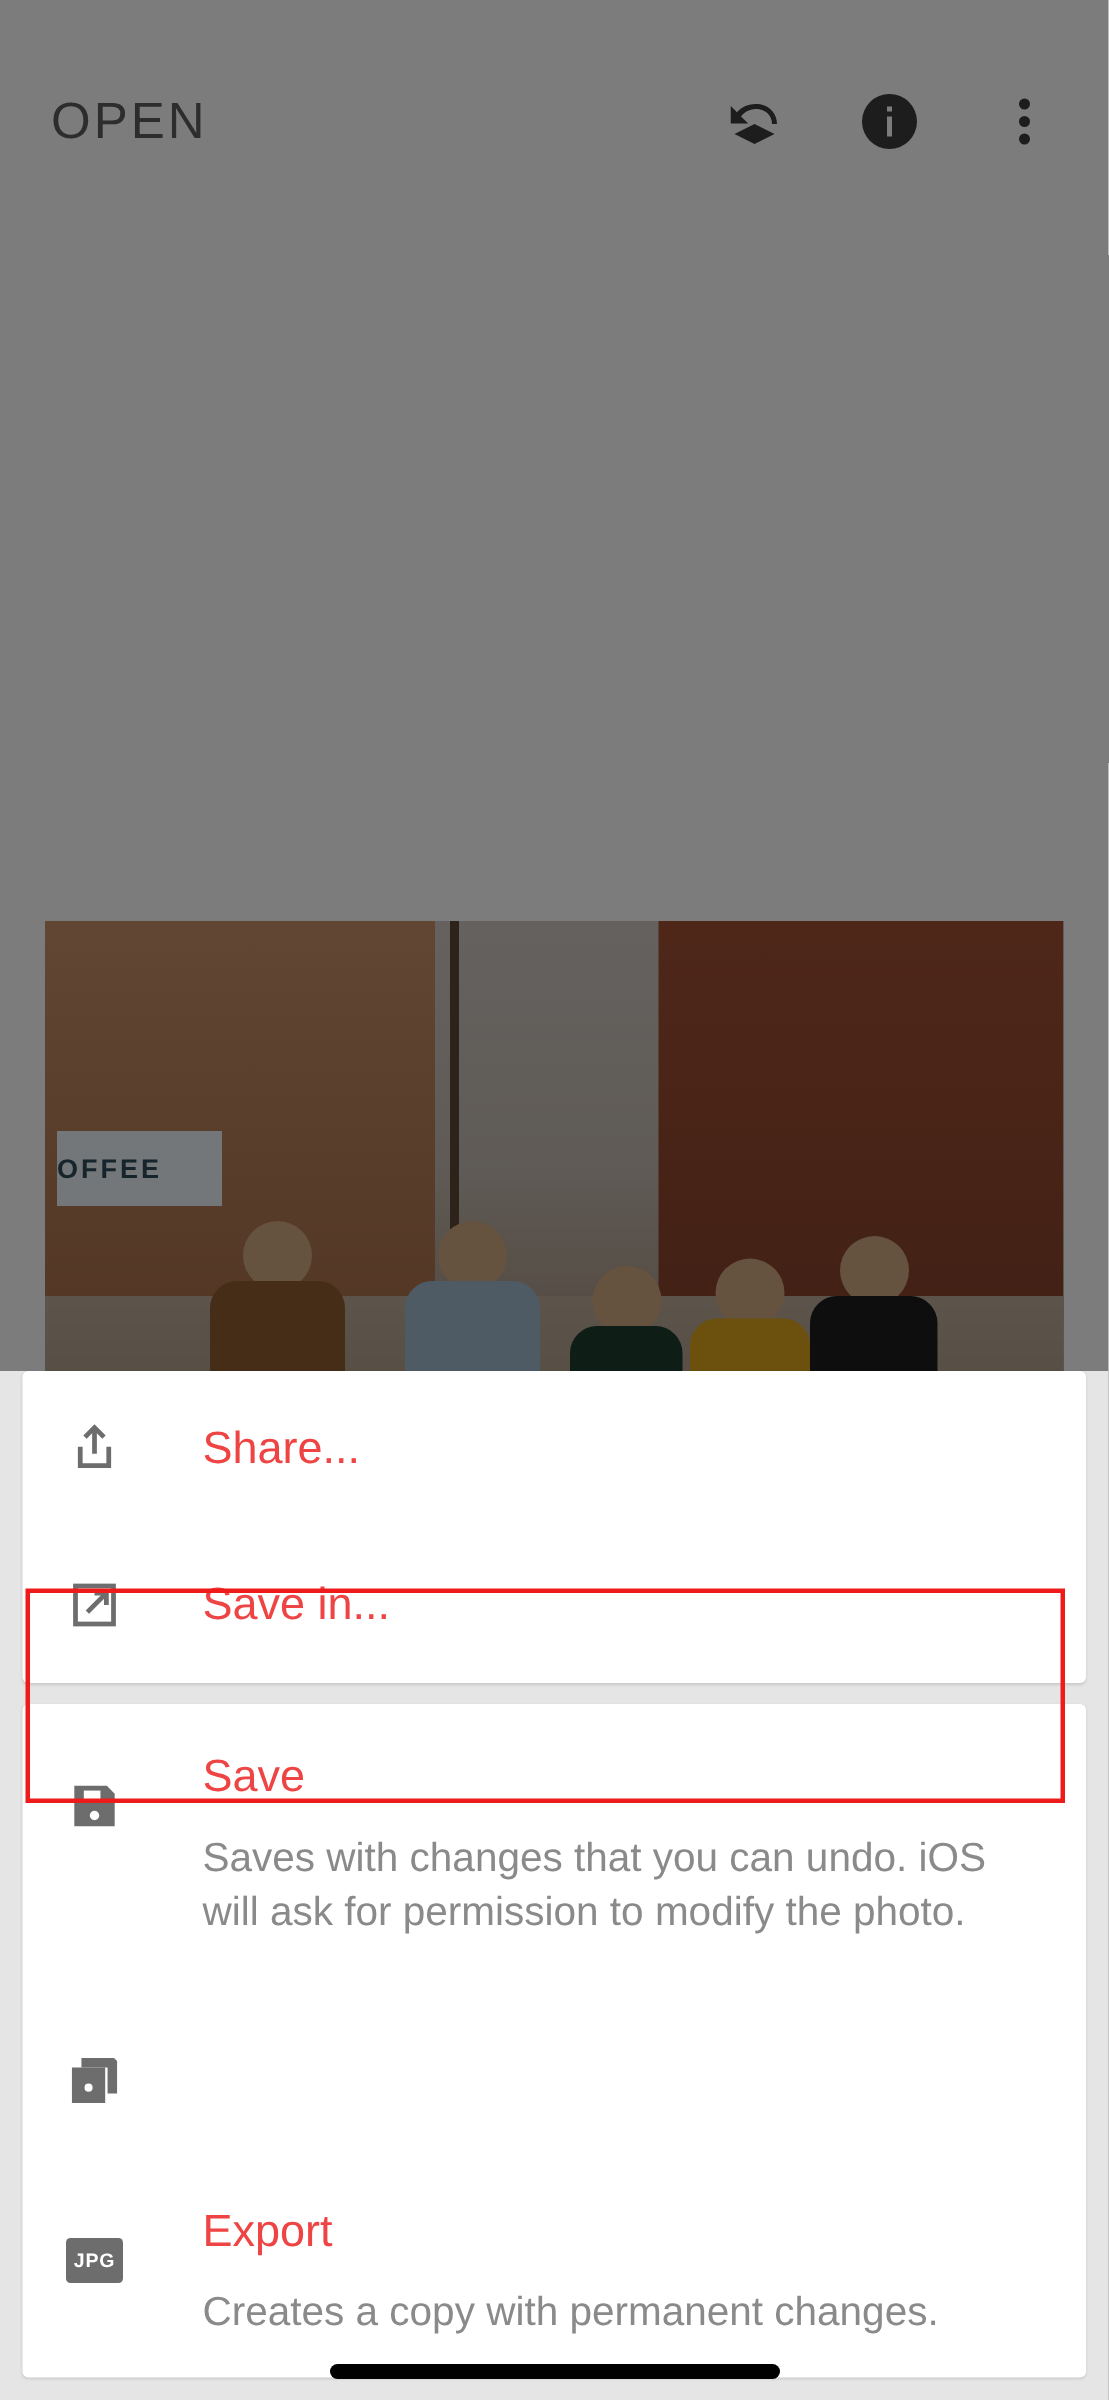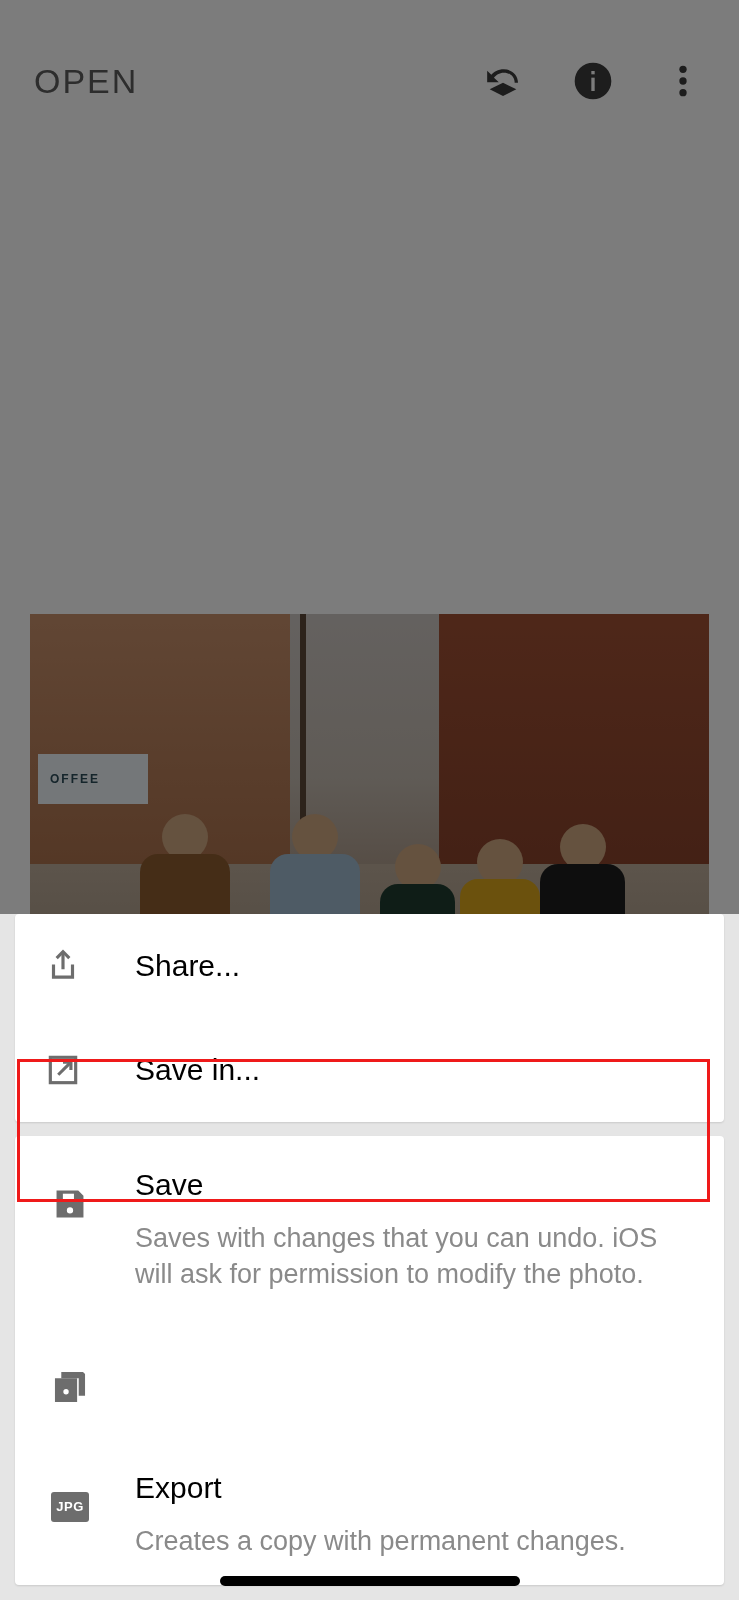--- a/index.html
+++ b/index.html
@@ -22,21 +22,21 @@
 
   .photo {
     position:absolute; left:30px; right:30px; top:614px; height:410px;
     background:linear-gradient(180deg,#c9c3bf 0%, #bfb6ac 40%, #a18a77 75%, #8f7866 100%);
     overflow:hidden;
   }
   
   .bldA{position:absolute;left:0;top:0;width:260px;height:260px;background:linear-gradient(180deg,#c38d69,#a86f4b);}
   .bldB{position:absolute;right:0;top:0;width:270px;height:410px;background:linear-gradient(180deg,#9d4f33,#7a3a26);}
   .bldB:after{content:"";position:absolute;left:0;right:0;bottom:105px;height:35px;background:#cfc7bc;}
-  .sign{position:absolute;left:8px;top:140px;width:110px;height:50px;background:#e9eef2;font-size:12px;color:#2b4a57;font-weight:700;letter-spacing:2px;display:flex;align-items:center;padding-left:12px;overflow:hidden;}
+  .sign{position:absolute;left:8px;top:140px;width:110px;height:50px;background:#e9eef2;font-size:18px;color:#2b4a57;font-weight:700;letter-spacing:2px;display:flex;align-items:center;padding-left:0;overflow:hidden;}
   .ground{position:absolute;left:0;right:0;bottom:0;height:160px;background:linear-gradient(180deg,#b9a997,#9b8a78);}
   
   .person{position:absolute;bottom:0;width:110px;height:220px;}
   .person .head{position:absolute;top:10px;left:50%;transform:translateX(-50%);width:46px;height:46px;border-radius:50%;background:#caa47f;}
   .person .body{position:absolute;top:50px;left:10px;right:10px;bottom:0;border-radius:18px 18px 6px 6px;}
   .p1{left:100px}.p1 .body{background:#8a5a2e;}
   .p2{left:230px}.p2 .body{background:#9db6cb;}
   .p3{left:340px;width:95px;height:190px}.p3 .body{background:#1e3a2e;}
   .p4{left:420px;width:100px;height:195px}.p4 .body{background:#d6a21a;}
   .p5{left:500px;width:105px;height:210px}.p5 .body{background:#1d1d1d;}
@@ -59,28 +59,28 @@
   .card + .card { margin-top:14px; }
   .row {
     display:flex; align-items:center; min-height:104px; padding:24px 24px 24px 22px;
     cursor:pointer;
   }
   .row.tall { align-items:flex-start; padding-top:32px; padding-bottom:26px; }
   .row-icn {
     width:52px; min-width:52px; height:52px; display:flex; align-items:center; justify-content:center;
     color:#6d6d6d; margin-right:46px;
   }
-  .row.tall .row-icn { margin-top:10px;justify-content:flex-end; }
+  .row.tall .row-icn { margin-top:10px; }
   .row-icn svg { width:38px; height:38px; fill:#6d6d6d; stroke:#6d6d6d; }
   .jpg-badge {
     width:38px; height:30px; background:#6d6d6d; color:#fff; font-size:13px; font-weight:700;
     display:flex; align-items:center; justify-content:center; border-radius:3px; letter-spacing:0.5px;
   }
   .row-text { flex:1; padding-right:10px; }
-  .row-title { font-size:30px; color:#000000; font-weight:400; }
+  .row-title { font-size:30px; color:#ef4444; font-weight:400; }
   .row-sub { font-size:27px; color:#8a8a8a; line-height:1.35; margin-top:18px; }
 
   
   .highlight {
     position:absolute; border:3px solid #ef1a1a; pointer-events:none;
     left:17px; width:693px; top:1059px; height:143px;
   }
 
   
   .home-ind {

